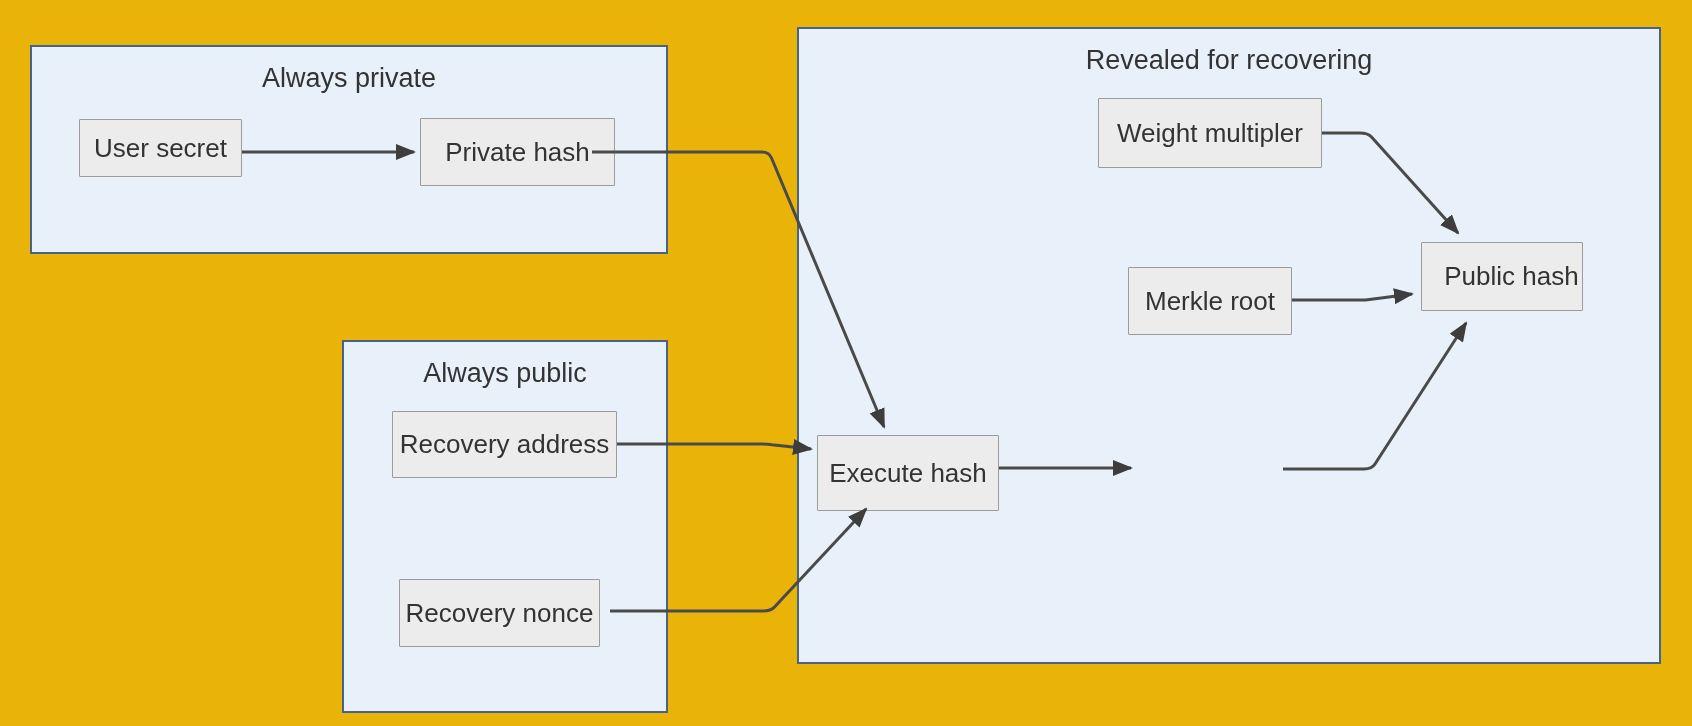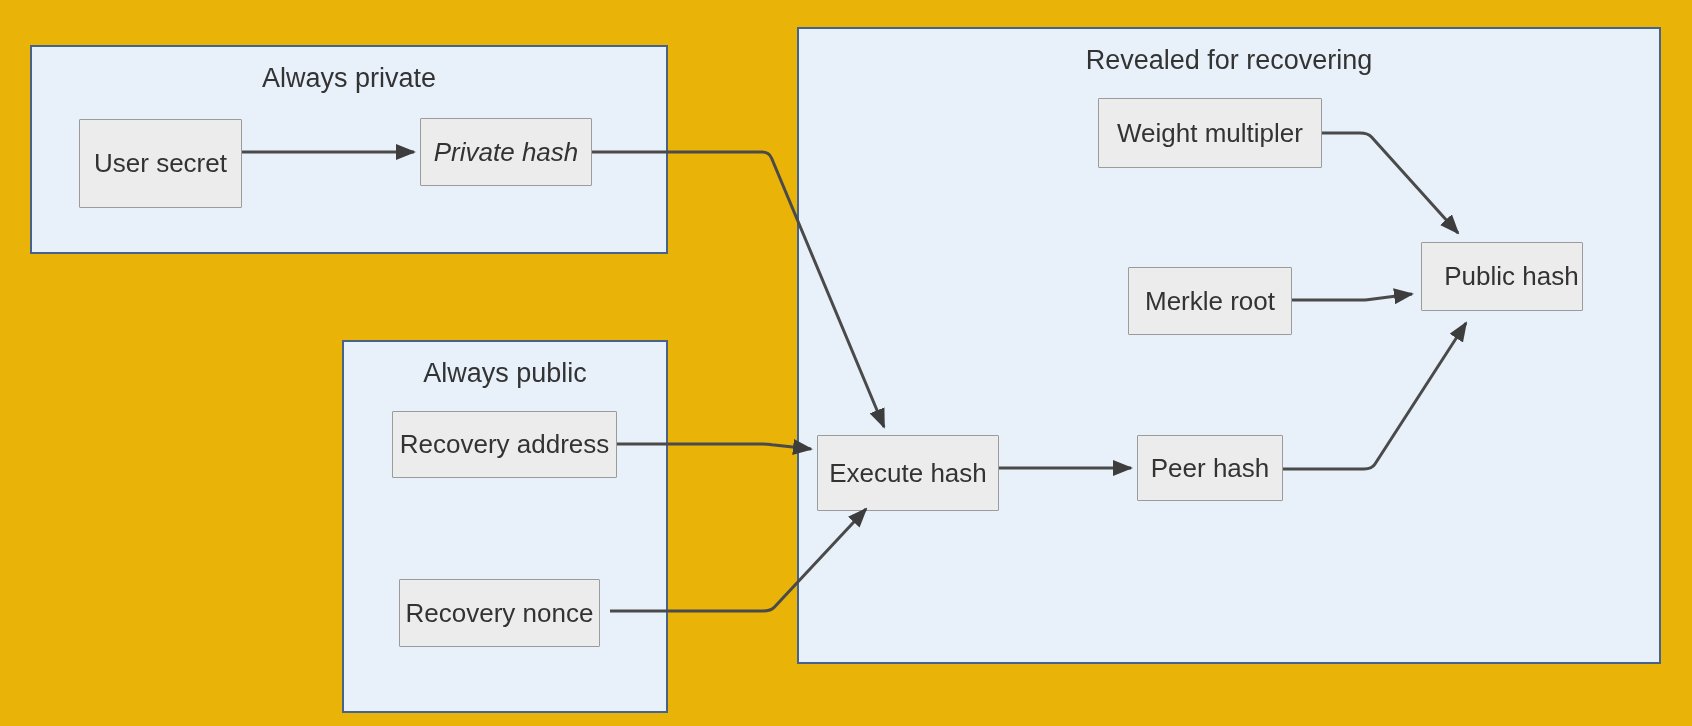--- a/index.html
+++ b/index.html
@@ -34,22 +34,22 @@
     justify-content: center;
     font-size: 26px;
     color: #333333;
     white-space: nowrap;
     border-radius: 1px;
   }
   #g-always-private { left: 30px;  top: 45px;  width: 638px; height: 209px; }
   #g-always-public  { left: 342px; top: 340px; width: 326px; height: 373px; }
   #g-revealed       { left: 768px; top: 27px;  width: 864px; height: 637px; margin-left: 29px; }
 
-  #n-user-secret       { left: 79px;   top: 119px; width: 163px; height: 89px; text-align: center; }
-  #n-private-hash      { left: 420px;  top: 118px; width: 172px; height: 68px; font-style: italic; }
+  #n-user-secret       { left: 79px;   top: 119px; width: 163px; height: 58px; text-align: center; }
+  #n-private-hash      { left: 420px;  top: 118px; width: 195px; height: 68px; }
   #n-recovery-address  { left: 392px;  top: 411px; width: 225px; height: 67px; }
   #n-recovery-nonce    { left: 399px;  top: 579px; width: 201px; height: 68px; }
   #n-execute-hash      { left: 817px;  top: 435px; width: 182px; height: 76px; }
   #n-peer-hash         { left: 1137px; top: 435px; width: 146px; height: 66px; }
   #n-weight-multipler  { left: 1098px; top: 98px;  width: 224px; height: 70px; }
   #n-merkle-root       { left: 1128px; top: 267px; width: 164px; height: 68px; }
   #n-public-hash       { left: 1421px; top: 242px; width: 162px; height: 69px; padding-left: 19px; }
 
   .edges {
     position: absolute;
@@ -78,21 +78,20 @@
 
   <div class="group" id="g-revealed">
     <div class="group-title">Revealed for recovering</div>
   </div>
 
   <div class="node" id="n-user-secret">User secret</div>
   <div class="node" id="n-private-hash">Private hash</div>
   <div class="node" id="n-recovery-address">Recovery address</div>
   <div class="node" id="n-recovery-nonce">Recovery nonce</div>
   <div class="node" id="n-execute-hash">Execute hash</div>
-  <div class="node" id="n-peer-hash">Peer hash</div>
   <div class="node" id="n-weight-multipler">Weight multipler</div>
   <div class="node" id="n-merkle-root">Merkle root</div>
   <div class="node" id="n-public-hash">Public hash</div>
 
   <svg class="edges" viewBox="0 0 1692 726" xmlns="http://www.w3.org/2000/svg">
     <defs>
       <marker id="arrow" viewBox="0 0 20 16" refX="18" refY="8" markerWidth="20" markerHeight="16" markerUnits="userSpaceOnUse" orient="auto">
         <path d="M0,0 L20,8 L0,16 Z" fill="#3d3d3d"></path>
       </marker>
     </defs>

